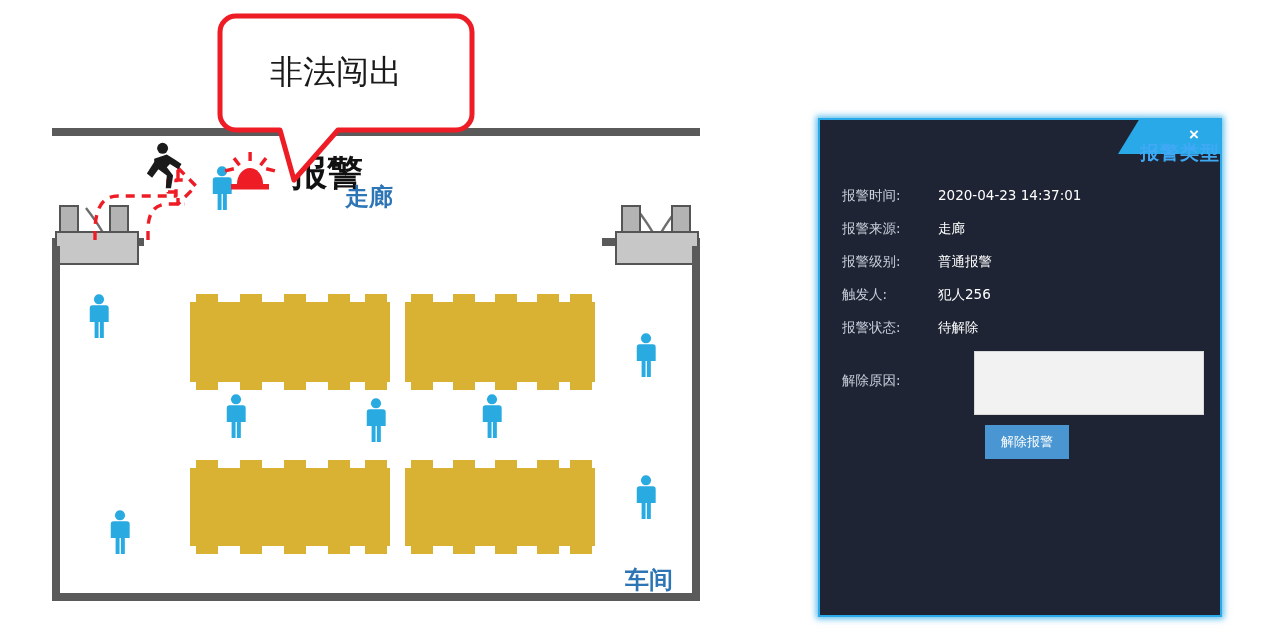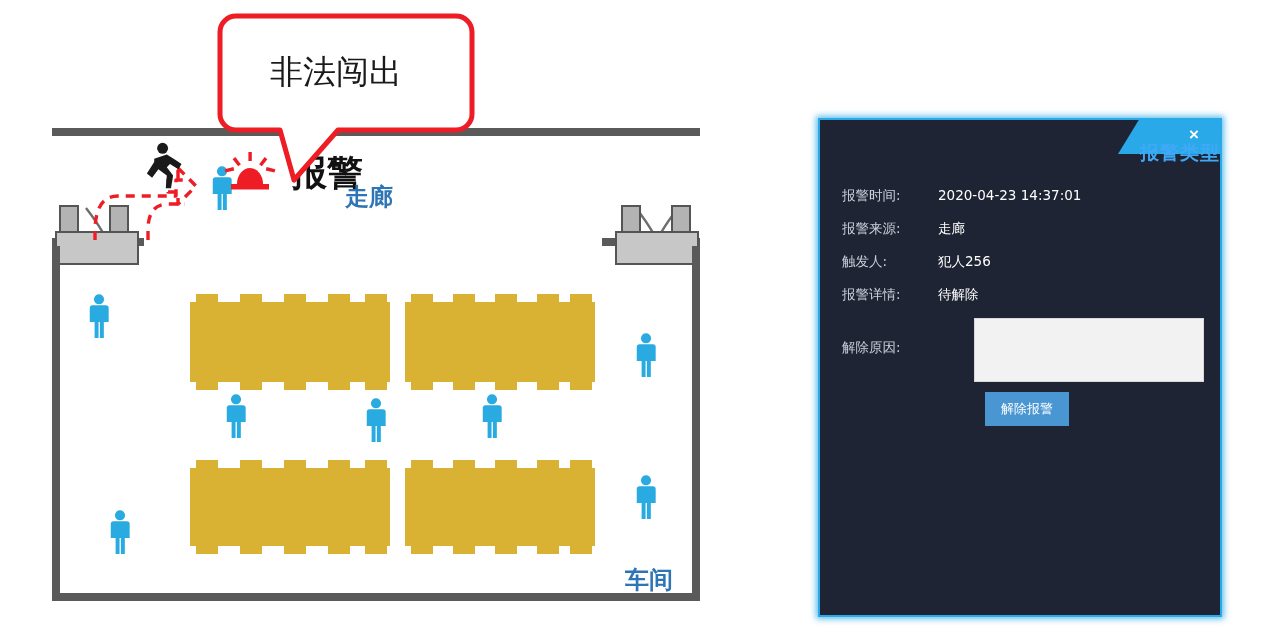--- a/index.html
+++ b/index.html
@@ -210,25 +210,29 @@
 
     <div class="row">
       <div class="lbl">报警时间:</div>
       <div class="val">2020-04-23 14:37:01</div>
     </div>
     <div class="row">
       <div class="lbl">报警来源:</div>
       <div class="val">走廊</div>
     </div>
     <div class="row">
+      <div class="lbl">报警级别:</div>
+      <div class="val">普通报警</div>
+    </div>
+    <div class="row">
       <div class="lbl">触发人:</div>
       <div class="val">犯人256</div>
     </div>
     <div class="row">
-      <div class="lbl">报警详情:</div>
+      <div class="lbl">报警状态:</div>
       <div class="val">待解除</div>
     </div>
 
     <div class="row row-reason">
       <div class="lbl lbl-reason">解除原因:</div>
       <textarea id="reason-input" placeholder="" style=""></textarea>
     </div>
 
     <div id="btn-wrap">
       <button id="dismiss-btn">解除报警</button>

